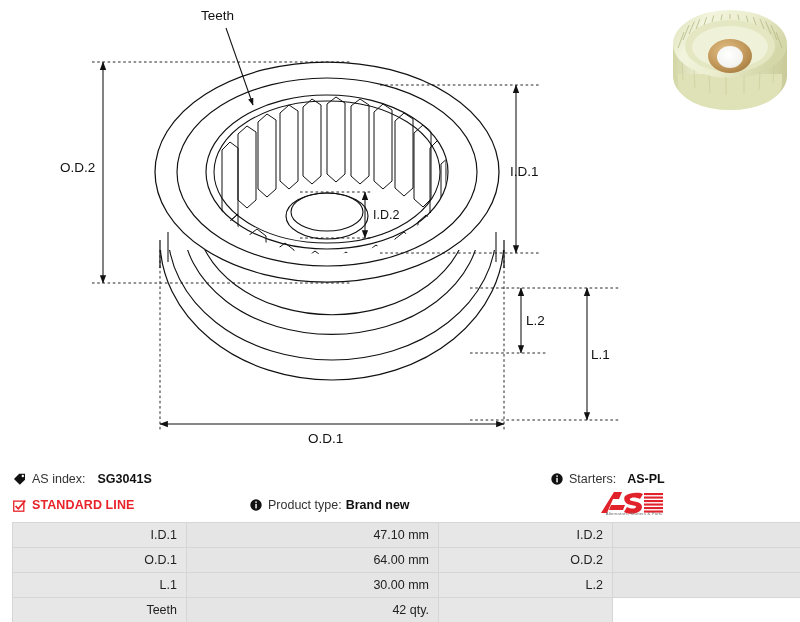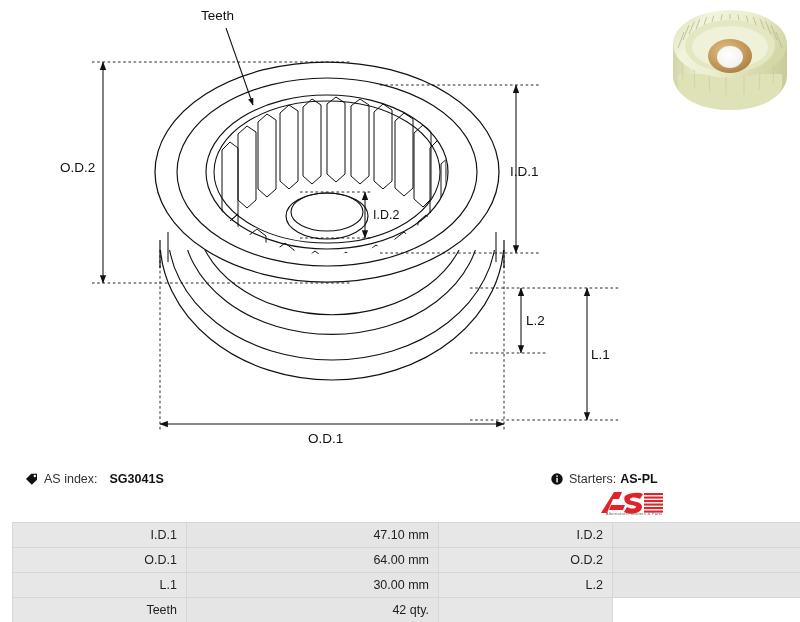--- a/index.html
+++ b/index.html
@@ -54,21 +54,21 @@
   }
   .info-row.row1 { top: 2px; }
   .info-row.row2 { top: 28px; }
 
   .info-cell {
     display: flex;
     align-items: center;
     font-size: 12.5px;
     white-space: nowrap;
   }
-  .cell-a { position: absolute; left: 25px; }
+  .cell-a { position: absolute; left: 13px; }
   .cell-b { position: absolute; left: 250px; }
   .cell-c { position: absolute; left: 551px; }
 
   .lbl-normal { color: #333; font-weight: normal; }
   .lbl-bold { color: #111; font-weight: bold; }
 
   .icon-wrap {
     display: inline-flex;
     align-items: center;
     justify-content: center;
@@ -345,24 +345,47 @@
 
     <div class="info-cell cell-c">
       <span class="icon-wrap">
         <svg width="12" height="12" viewBox="0 0 16 16">
           <circle cx="8" cy="8" r="7.6" fill="#111"></circle>
           <rect x="7.1" y="6.5" width="1.9" height="6" fill="#fff"></rect>
           <circle cx="8.05" cy="4.1" r="1.15" fill="#fff"></circle>
         </svg>
       </span>
       <span class="lbl-normal">Starters:</span>
-      <span class="lbl-bold" style="margin-left:4px;">AS-PL</span>
+      <span class="lbl-bold" style="margin-left:11px;">AS-PL</span>
     </div>
   </div>
 
+  <div class="info-row row2">
+    <div class="info-cell cell-a">
+      <span class="icon-wrap">
+        <svg width="13" height="13" viewBox="0 0 16 16">
+          <rect x="0.9" y="2.6" width="12.4" height="12.4" fill="none" stroke="#e8232a" stroke-width="1.6"></rect>
+          <path d="M3.2 8.6 L6.5 12 L15.2 1.8" fill="none" stroke="#e8232a" stroke-width="2.1"></path>
+        </svg>
+      </span>
+      <span class="std-line">STANDARD LINE</span>
+    </div>
+
+    <div class="info-cell cell-b">
+      <span class="icon-wrap">
+        <svg width="12" height="12" viewBox="0 0 16 16">
+          <circle cx="8" cy="8" r="7.6" fill="#111"></circle>
+          <rect x="7.1" y="6.5" width="1.9" height="6" fill="#fff"></rect>
+          <circle cx="8.05" cy="4.1" r="1.15" fill="#fff"></circle>
+        </svg>
+      </span>
+      <span class="lbl-normal">Product type:</span>
+      <span class="lbl-bold" style="margin-left:4px;">Brand new</span>
+    </div>
+  </div>
 </div>
 
 <div id="aspl-logo">
   <svg width="68" height="30" viewBox="0 0 68 30">
     <g fill="#e1222b">
 
       <path d="M3,24 L16,3 L24,3 L21,10 L15,10 L9,24 Z"></path>
       <path d="M13,16 L27,16 L25,21 L11,21 Z"></path>
       <path d="M27,7 C32,3 42,3 45,5 L42,10 C38,8 33,8 32,10 C31,12 36,12 39,13 C44,14 45,18 43,21 C40,25 31,26 26,23 L29,18 C33,20 37,20 38,18 C39,16.5 34,16.5 31,15.5 C27,14.5 25,10 27,7 Z"></path>
 

